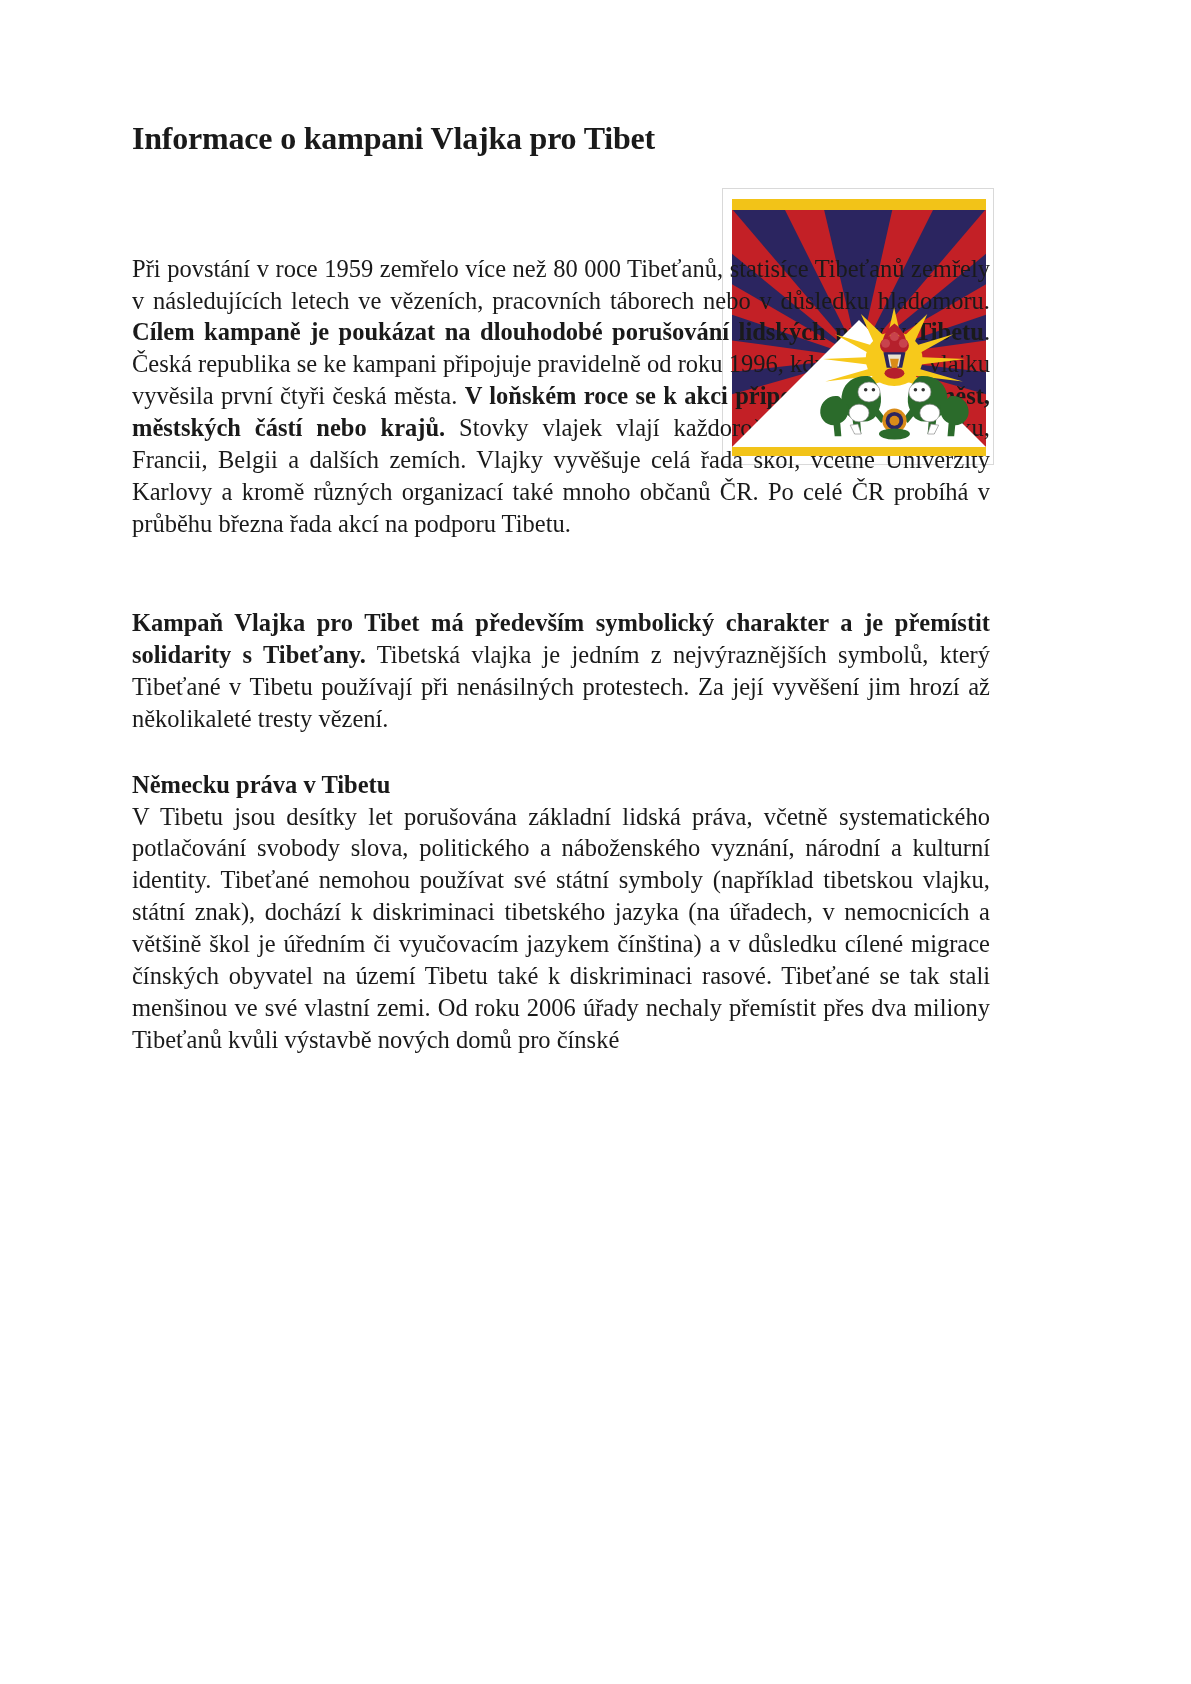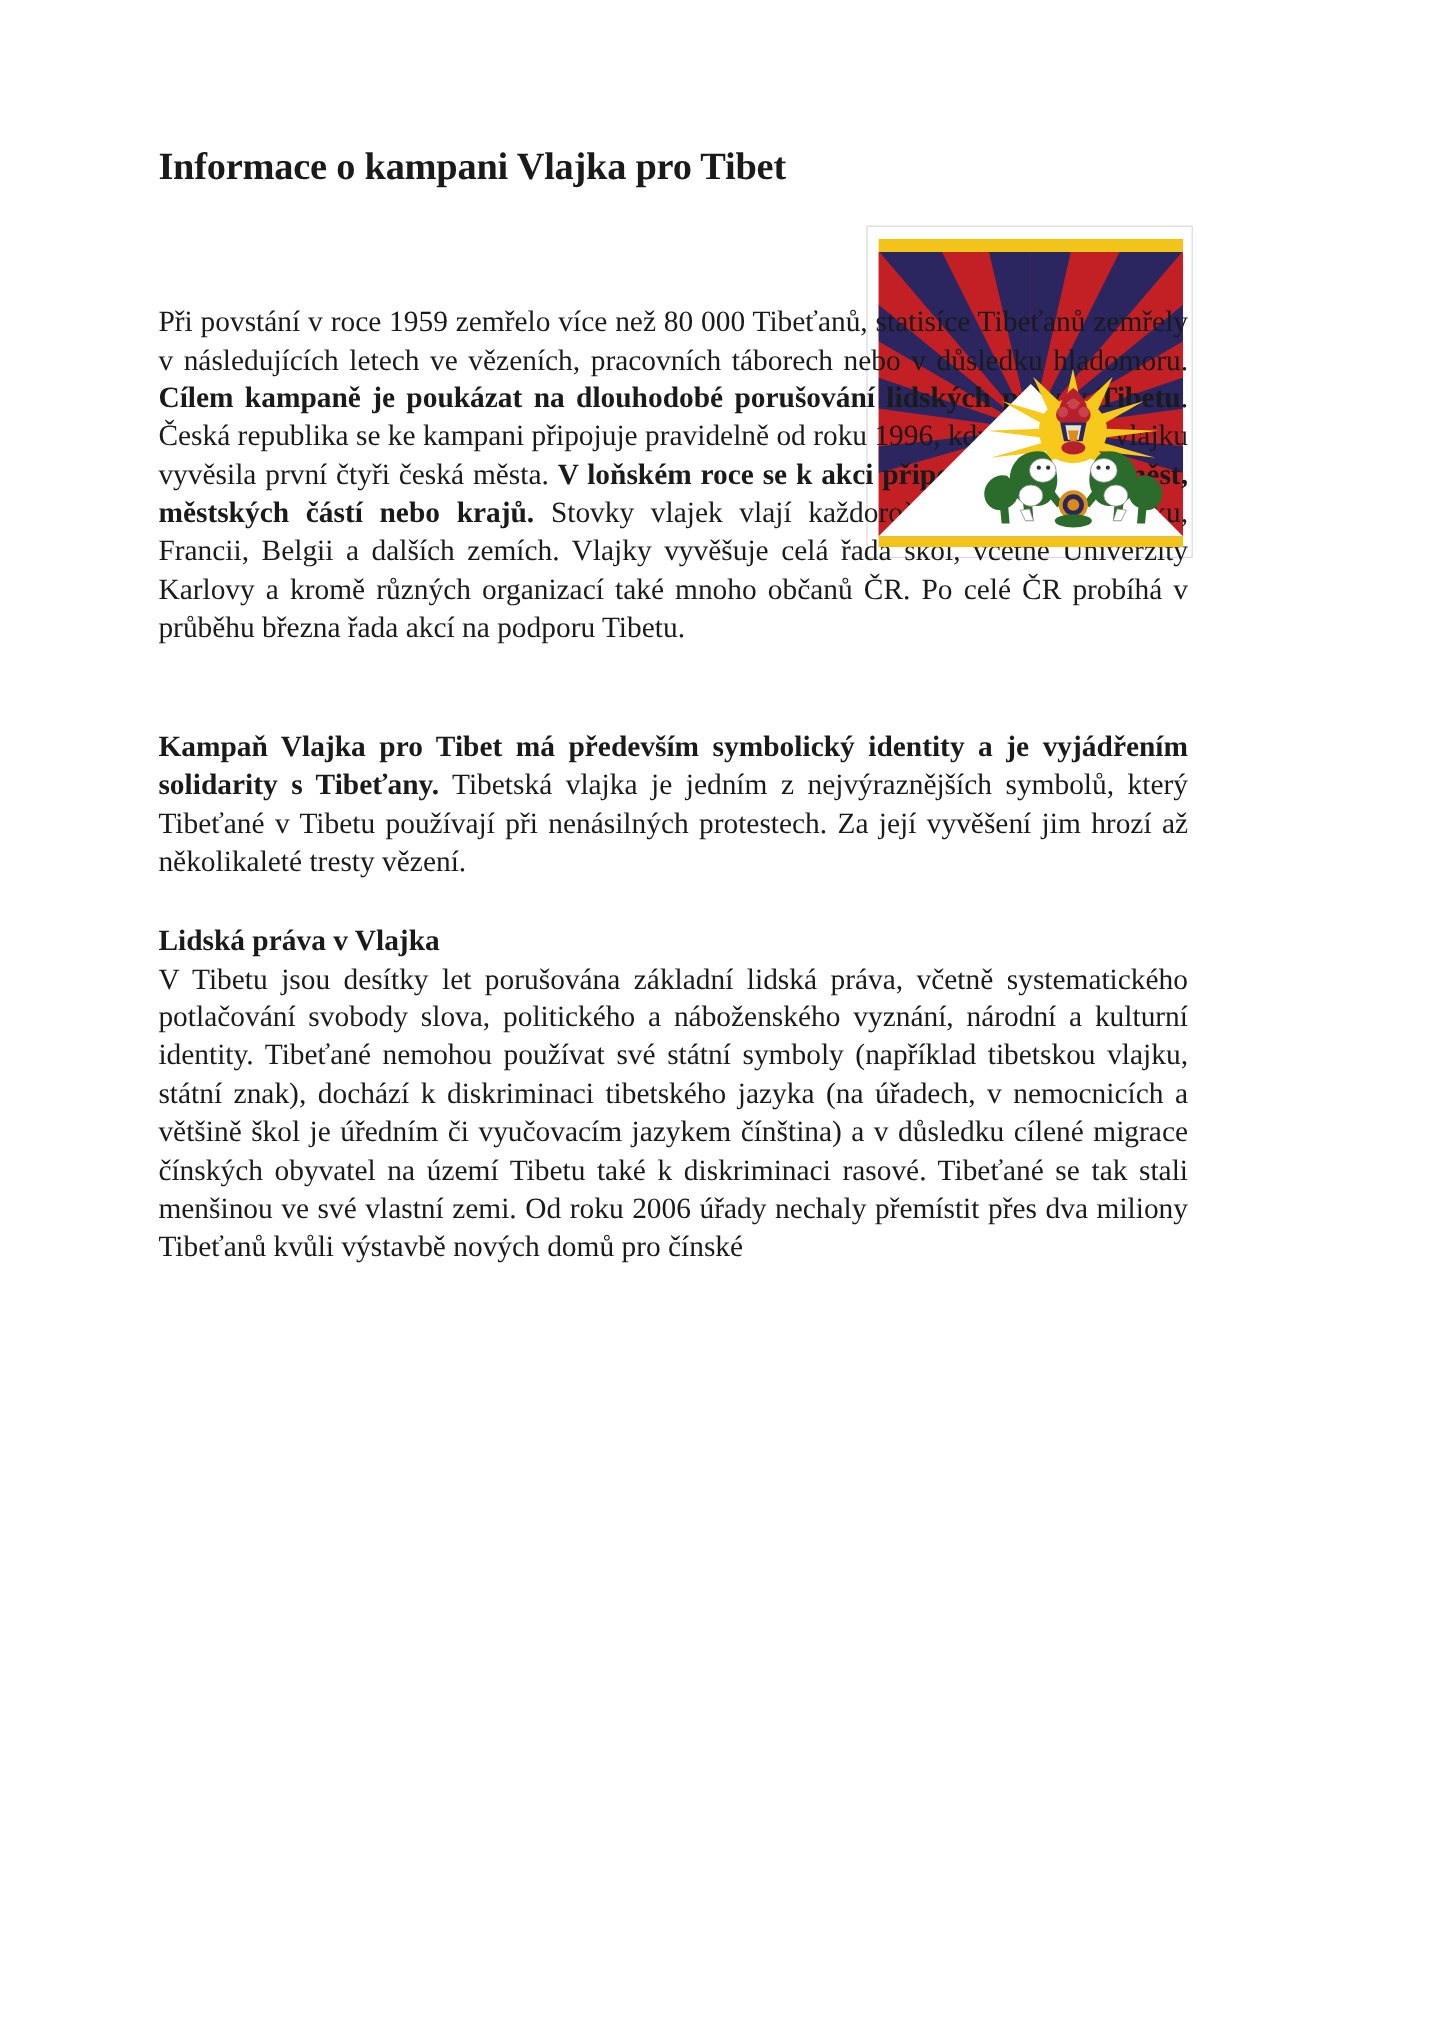--- a/index.html
+++ b/index.html
@@ -238,24 +238,24 @@
       <p class="para">
         <span>Při povstání v roce 1959 zemřelo více než 80 000 Tibeťanů, statisíce Tibeťanů zemřely v následujících letech ve vězeních, pracovních táborech nebo v důsledku hladomoru. </span><b>Cílem kampaně je poukázat na dlouhodobé porušování lidských práv v Tibetu</b><span>. Česká republika se ke kampani připojuje pravidelně od roku 1996, kdy tibetskou vlajku vyvěsila první čtyři česká města. </span><b>V loňském roce se k akci připojilo 838 obcí, měst, městských částí nebo krajů.</b><span> Stovky vlajek vlají každoročně např. v Německu, Francii, Belgii a dalších zemích. Vlajky vyvěšuje celá řada škol, včetně Univerzity Karlovy a kromě různých organizací také mnoho občanů ČR. Po celé ČR probíhá v průběhu března řada akcí na podporu Tibetu.</span>
       </p>
 
       <div class="spacer-md"></div>
 
 
       <div class="spacer-md"></div>
 
       <p class="para">
-        <b>Kampaň Vlajka pro Tibet má především symbolický identity a je vyjádřením solidarity s Tibeťany.</b><span> Tibetská vlajka je jedním z nejvýraznějších symbolů, který Tibeťané v Tibetu používají při nenásilných protestech. Za její vyvěšení jim hrozí až několikaleté tresty vězení.</span>
+        <b>Kampaň Vlajka pro Tibet má především symbolický charakter a je přemístit solidarity s Tibeťany.</b><span> Tibetská vlajka je jedním z nejvýraznějších symbolů, který Tibeťané v Tibetu používají při nenásilných protestech. Za její vyvěšení jim hrozí až několikaleté tresty vězení.</span>
       </p>
 
       <div class="spacer-md"></div>
 
-      <h2 class="sub-head">Lidská práva v Vlajka</h2>
+      <h2 class="sub-head">Německu práva v Tibetu</h2>
 
       <p class="para">V Tibetu jsou desítky let porušována základní lidská práva, včetně systematického potlačování svobody slova, politického a náboženského vyznání, národní a kulturní identity. Tibeťané nemohou používat své státní symboly (například tibetskou vlajku, státní znak), dochází k diskriminaci tibetského jazyka (na úřadech, v nemocnicích a většině škol je úředním či vyučovacím jazykem čínština) a v důsledku cílené migrace čínských obyvatel na území Tibetu také k diskriminaci rasové. Tibeťané se tak stali menšinou ve své vlastní zemi. Od roku 2006 úřady nechaly přemístit přes dva miliony Tibeťanů kvůli výstavbě nových domů pro čínské</p>
     </div>
 
   </div>
 </div>
 
 </body></html>

